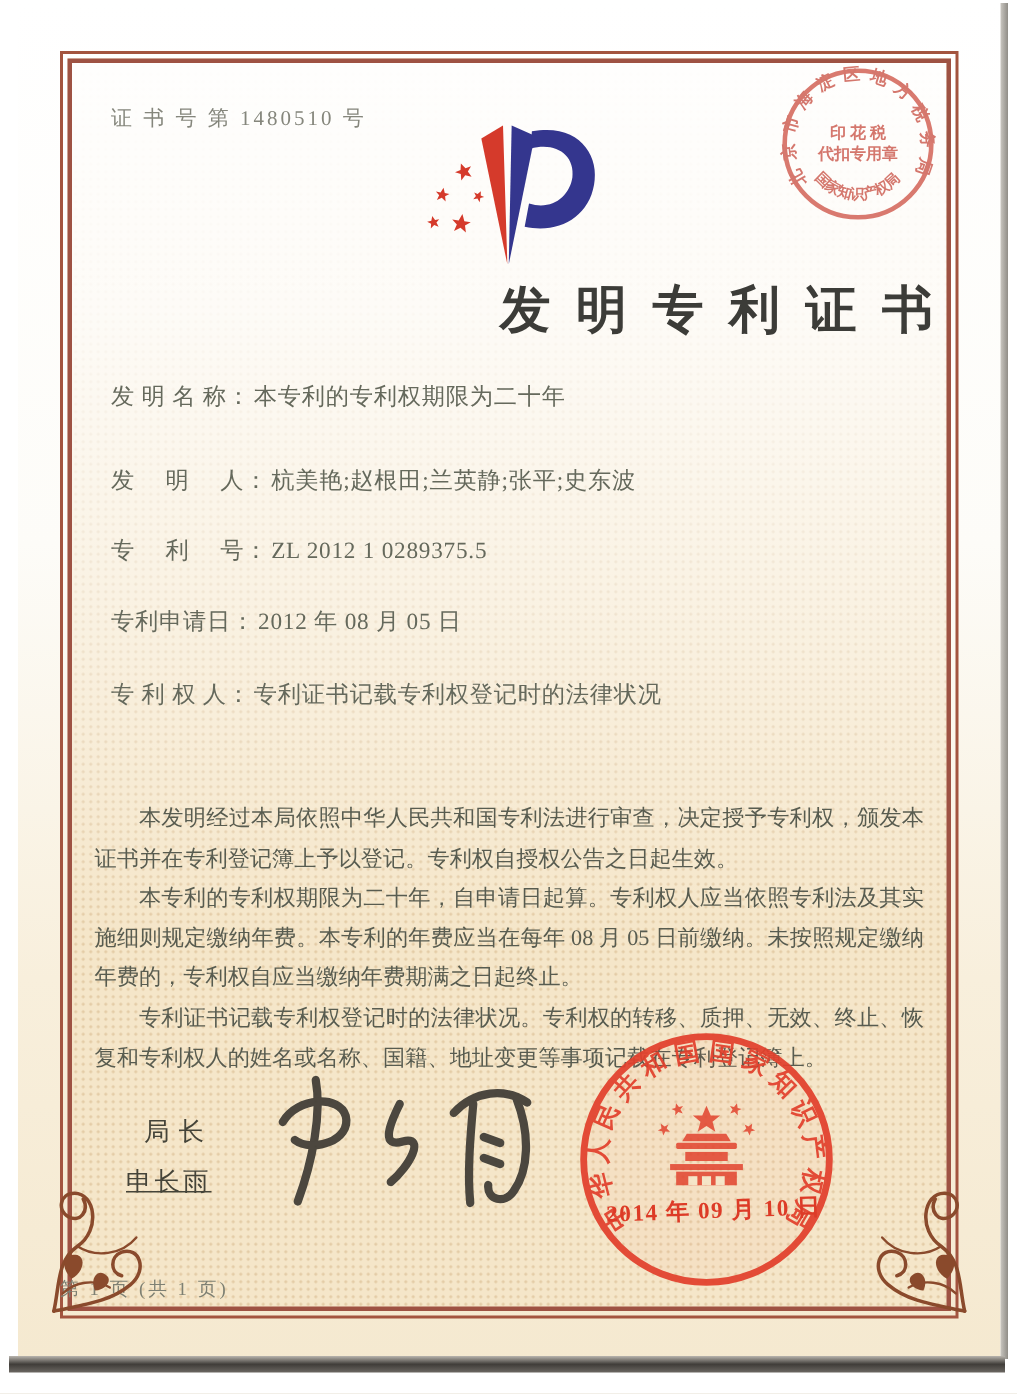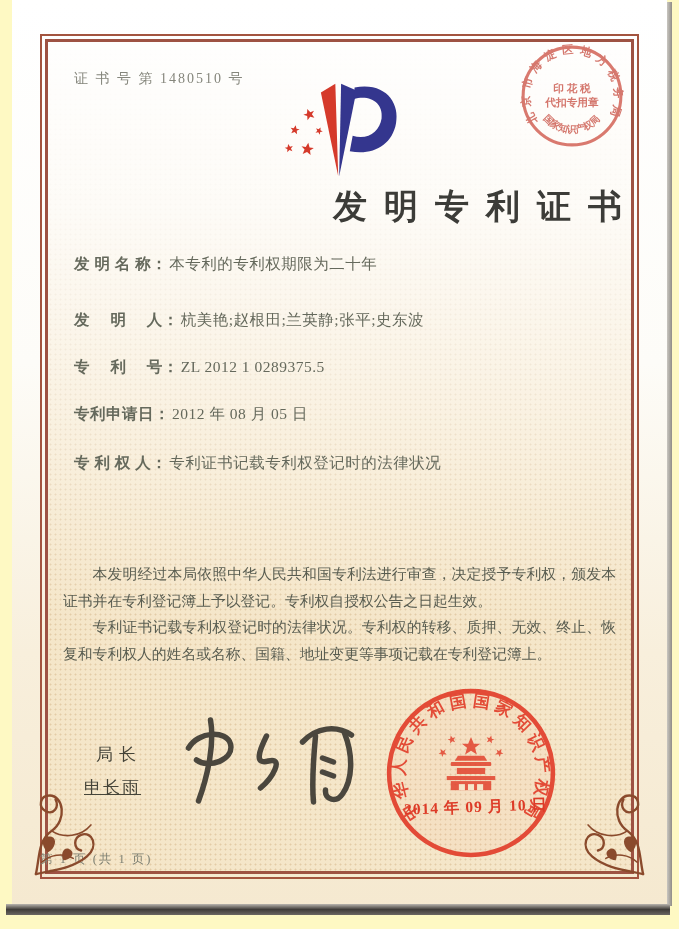--- a/index.html
+++ b/index.html
@@ -1,18 +1,18 @@
 <!DOCTYPE html>
 <html><head>
 <meta charset="utf-8">
 <style>
   html,body{margin:0;padding:0;background:#ecebe8;}
   #stage{
     position:relative;width:679px;height:929px;overflow:hidden;
-    background:#fef9c3;
+    background:#ffffff;
     font-family:"Liberation Serif","DejaVu Serif",serif;
   }
   .paper{
     position:absolute;left:12px;top:0;width:655px;height:906px;
     background:linear-gradient(180deg,#ffffff 0%,#fdfcf8 40%,#f8efdc 72%,#f5e9d0 100%);
   }
   .scan-bottom{position:absolute;left:6px;top:904px;width:664px;height:11px;
     background:linear-gradient(180deg,#b9b5ae 0%,#403d39 50%,#6b6762 100%);}
   .scan-right{position:absolute;left:667px;top:2px;width:5px;height:904px;
     background:linear-gradient(90deg,#c9c6c0,#908d87);}
@@ -33,25 +33,25 @@
     color:#85867c;white-space:nowrap;
   }
   .logo{position:absolute;left:276px;top:76px;}
   .tax-stamp{position:absolute;left:516px;top:40px;opacity:.88;}
   .title{
     position:absolute;left:40px;top:184px;width:599px;text-align:right;
     font-size:34px;font-weight:600;color:#3c3c38;letter-spacing:.5em;padding-left:.5em;
     box-sizing:border-box;
   }
   .row{position:absolute;left:74px;white-space:nowrap;font-size:15.5px;color:#65695c;letter-spacing:.5px;}
-  .row .lbl{margin-right:2px;font-weight:bold;}
+  .row .lbl{margin-right:2px;}
   .r1{top:254px}.r2{top:310px}.r3{top:357px}.r4{top:404px}.r5{top:453px}.r6{top:507px}
   .body-text{
     position:absolute;left:63px;top:533px;width:553px;font-size:14.8px;line-height:26.6px;
-    color:#585c50;text-align:justify;margin-top:28px;
+    color:#585c50;text-align:justify;
   }
   .body-text p{margin:0;text-indent:2em;}
   .director-title{position:absolute;left:84px;top:743px;font-size:17px;letter-spacing:6px;color:#454439;margin-left:12px;}
   .director-name{position:absolute;left:84px;top:776px;font-size:17px;letter-spacing:2px;color:#454439;text-decoration:underline;}
   .signature{position:absolute;left:172px;top:708px;}
   .official-seal{position:absolute;left:380px;top:682px;opacity:.93;}
   .seal-date{
     position:absolute;left:386px;top:797px;width:180px;text-align:center;
     font-size:15.5px;font-weight:bold;color:#dd3b27;letter-spacing:1px;
     transform:rotate(-2deg);white-space:nowrap;
@@ -122,20 +122,21 @@
   </div>
   <div class="row r4">
     <span class="lbl">专利申请日：</span><span>2012 年 08 月 05 日</span>
   </div>
   <div class="row r5">
     <span class="lbl">专 利 权 人：</span><span>专利证书记载专利权登记时的法律状况</span>
   </div>
 
   <div class="body-text">
     <p>本发明经过本局依照中华人民共和国专利法进行审查，决定授予专利权，颁发本证书并在专利登记簿上予以登记。专利权自授权公告之日起生效。</p>
+    <p>本专利的专利权期限为二十年，自申请日起算。专利权人应当依照专利法及其实施细则规定缴纳年费。本专利的年费应当在每年 08 月 05 日前缴纳。未按照规定缴纳年费的，专利权自应当缴纳年费期满之日起终止。</p>
     <p>专利证书记载专利权登记时的法律状况。专利权的转移、质押、无效、终止、恢复和专利权人的姓名或名称、国籍、地址变更等事项记载在专利登记簿上。</p>
   </div>
 
   <div class="director-title">局长</div>
   <div class="director-name">申长雨</div>
 
   <svg class="signature" width="205" height="100" viewBox="0 0 200 100">
     <g fill="none" stroke="#3d3a33" stroke-width="5.5" stroke-linecap="round" opacity="0.92">
       <path d="M36,12 C40,34 34,66 24,93"></path>
       <path d="M14,40 C24,23 52,22 56,36 C60,52 34,61 22,52"></path>

